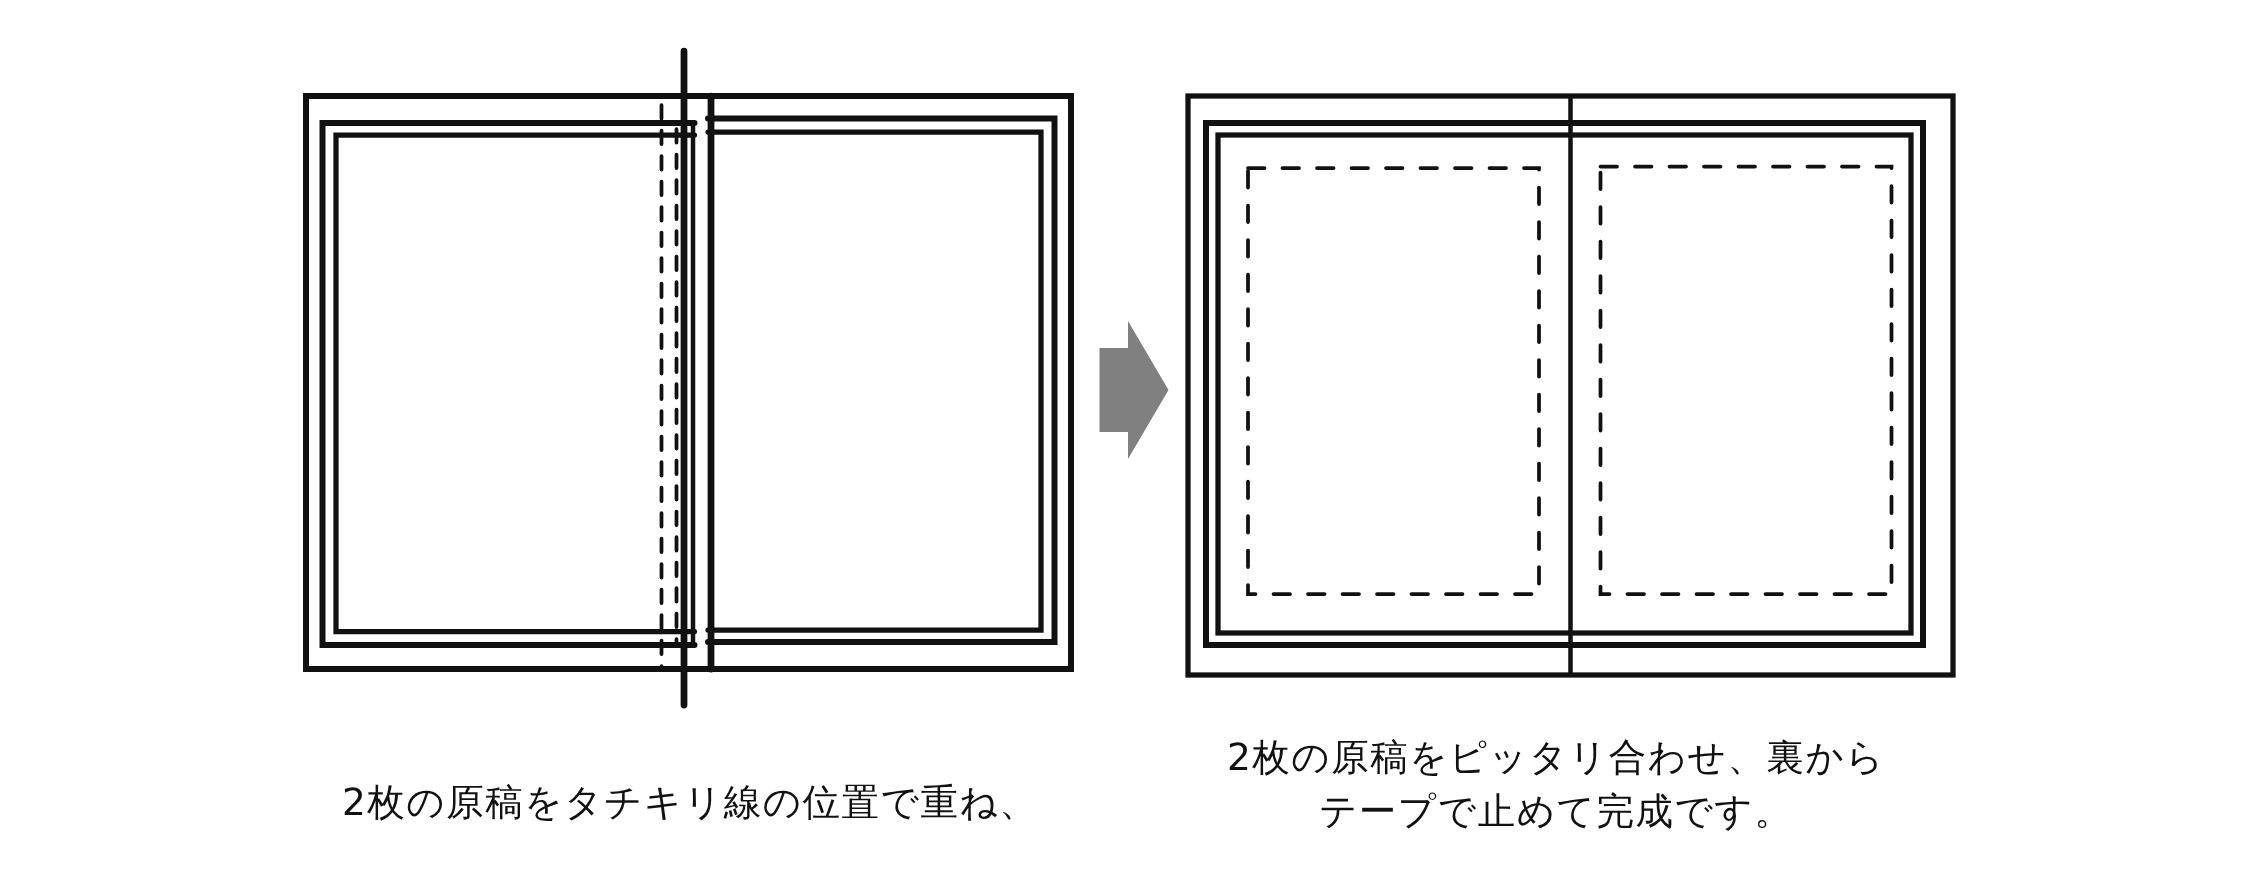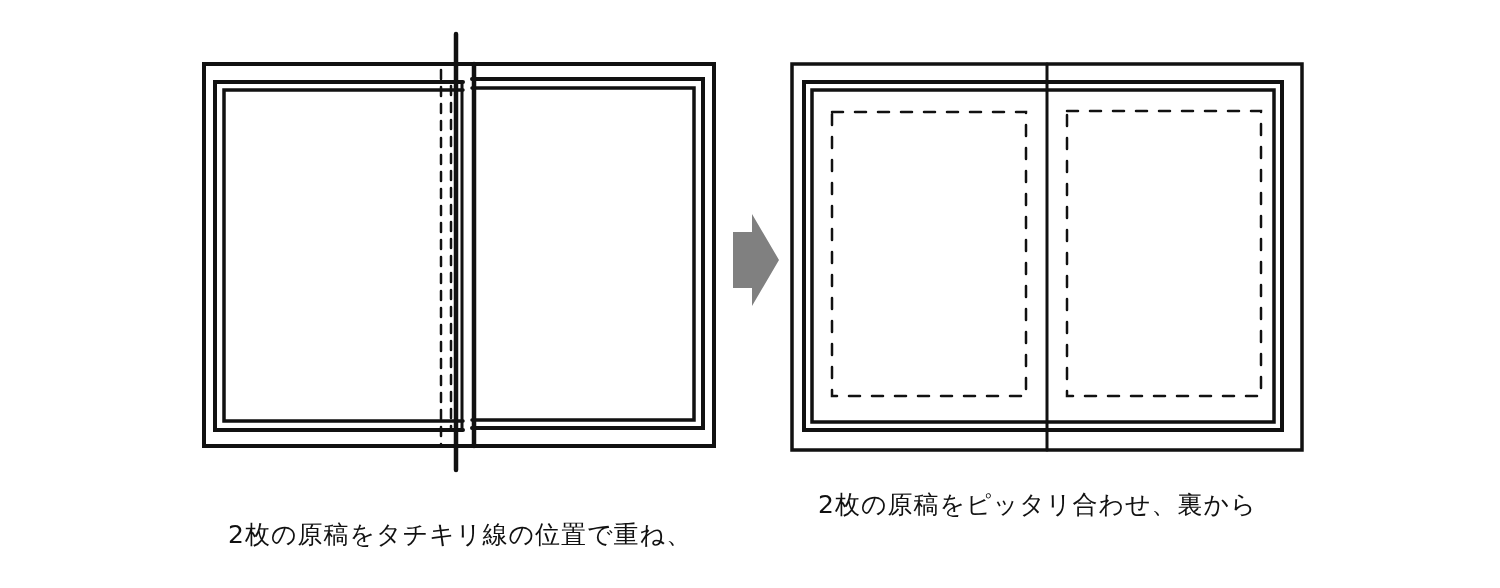--- a/index.html
+++ b/index.html
@@ -58,13 +58,14 @@
     <rect x="1067" y="111" width="194" height="285" stroke-width="2.5" stroke-dasharray="11,12"></rect>
   </g>
 </svg>
 
 <div id="cap-left" class="caption">
   <div>2枚の原稿をタチキリ線の位置で重ね、</div>
 </div>
 
 <div id="cap-right" class="caption">
   <div>2枚の原稿をピッタリ合わせ、裏から</div>
+  <div>テープで止めて完成です。</div>
 </div>
 
 </body></html>

